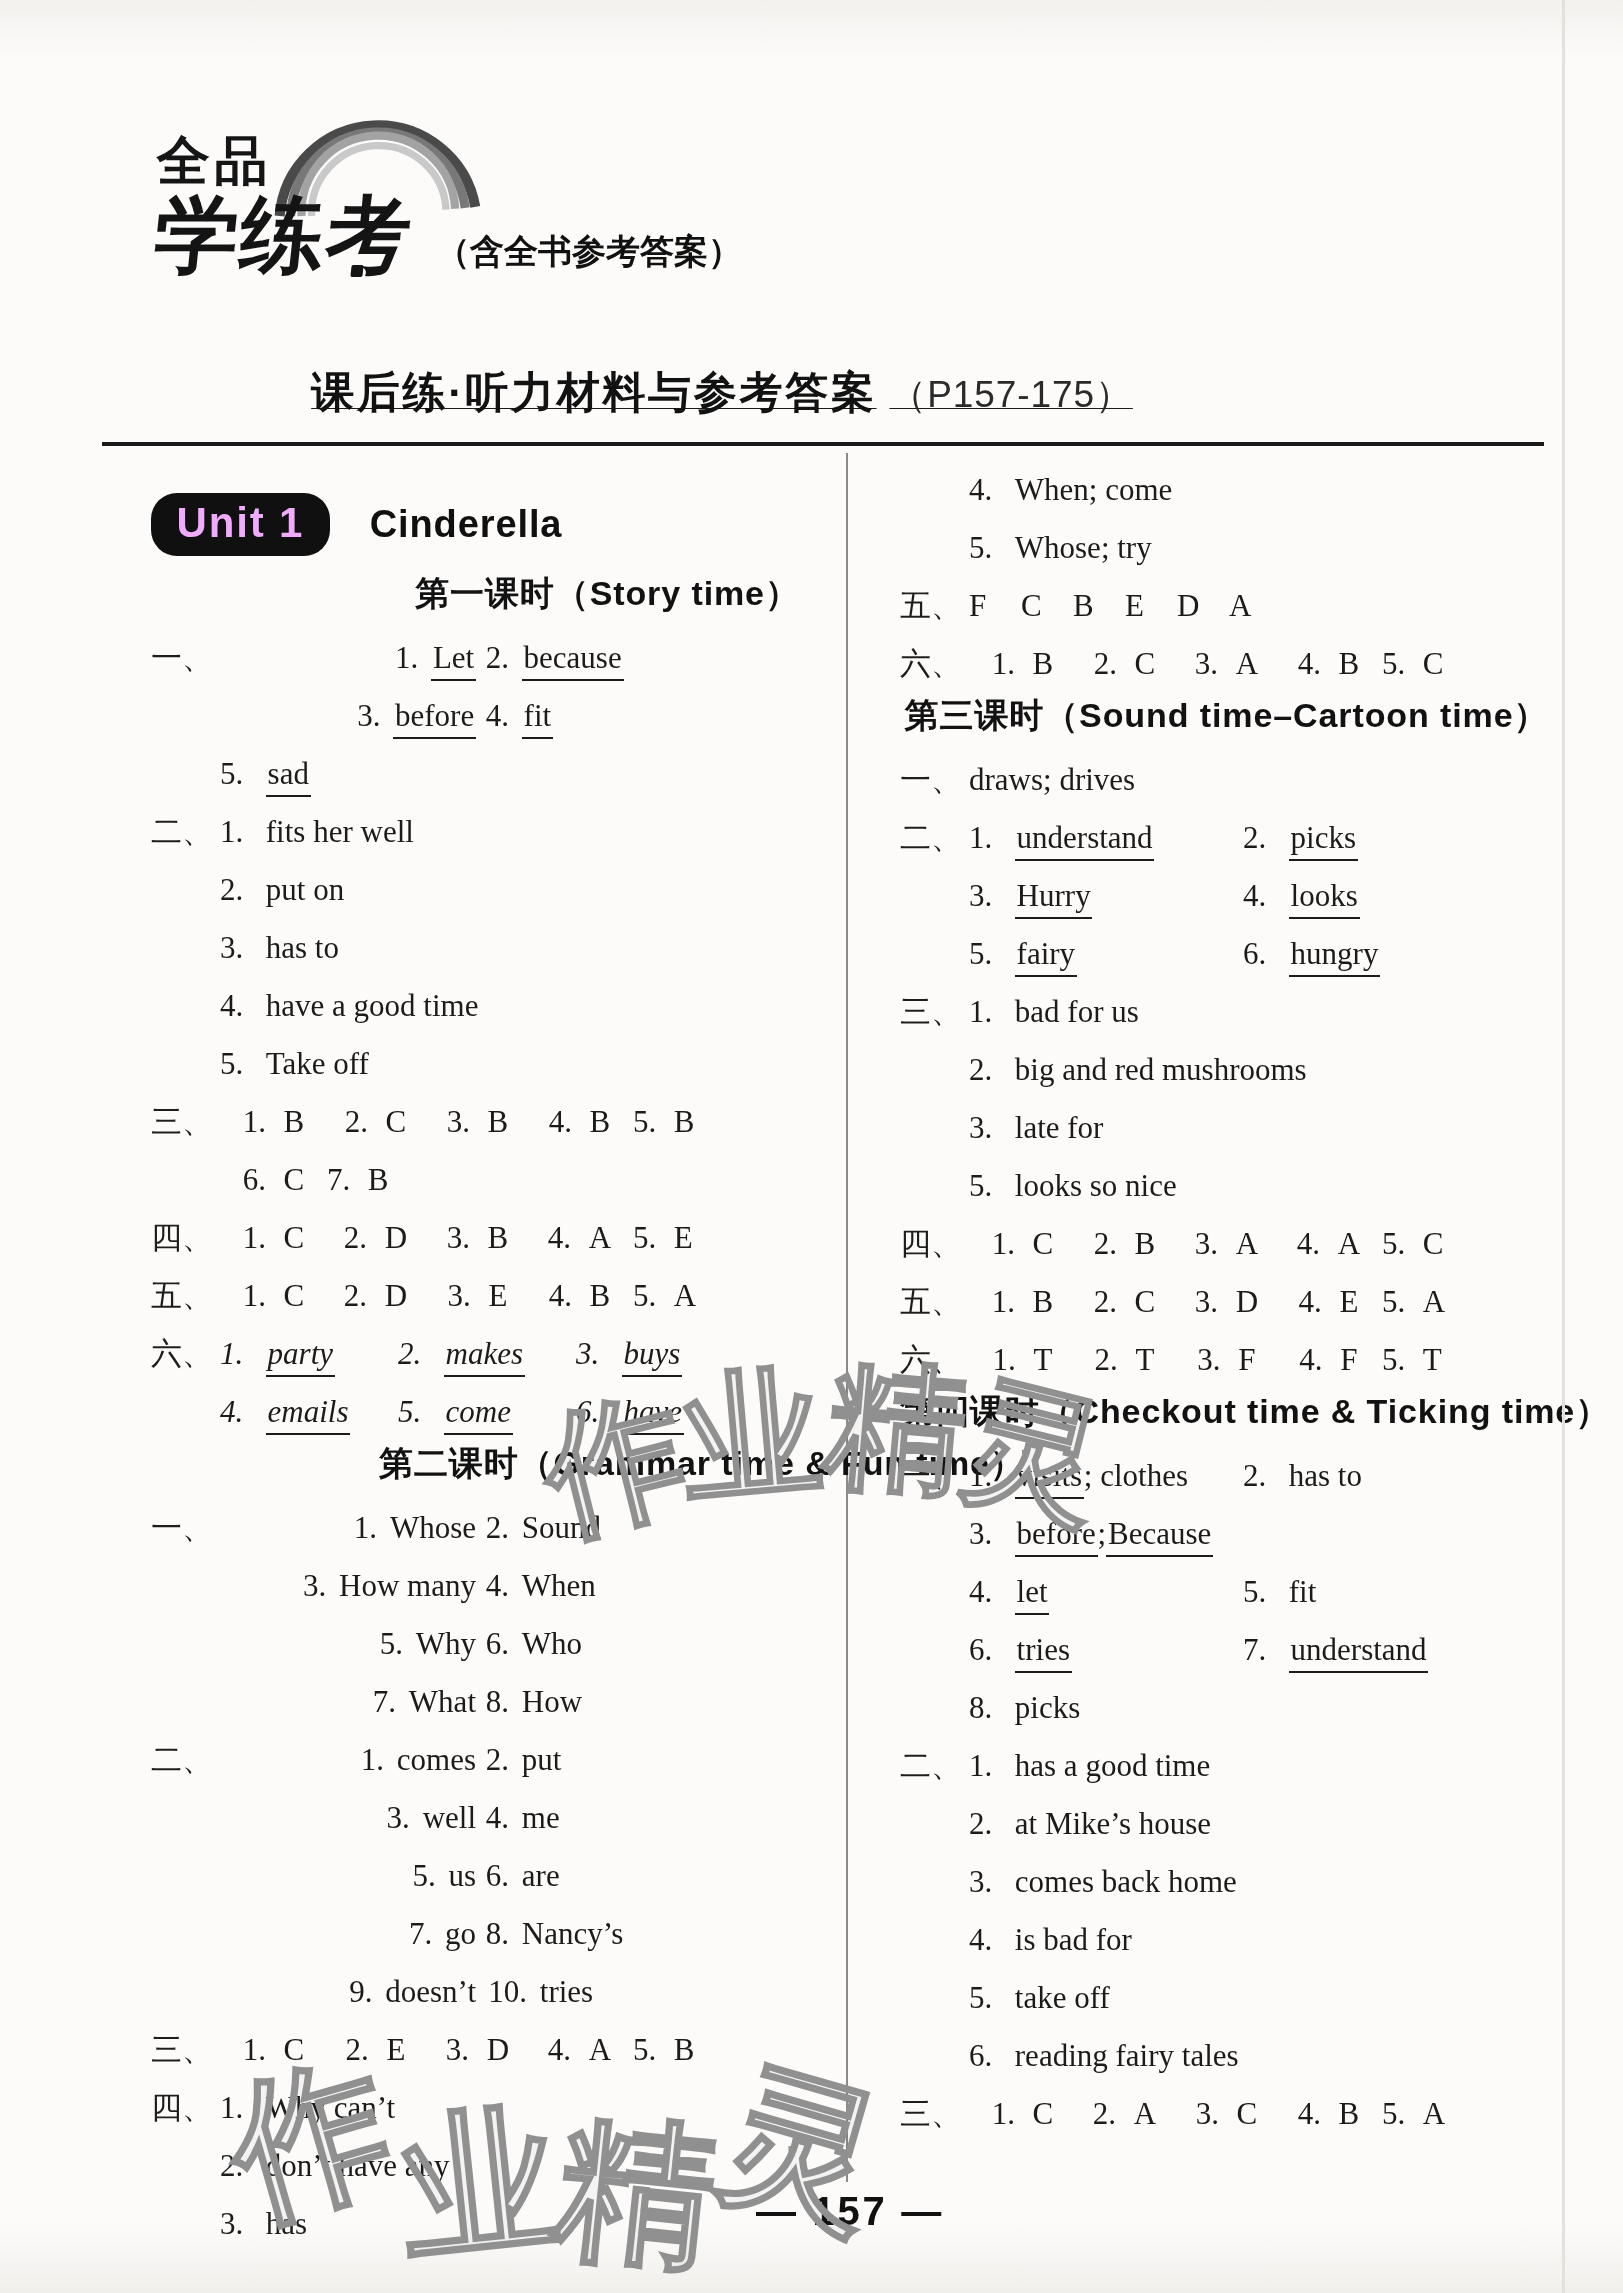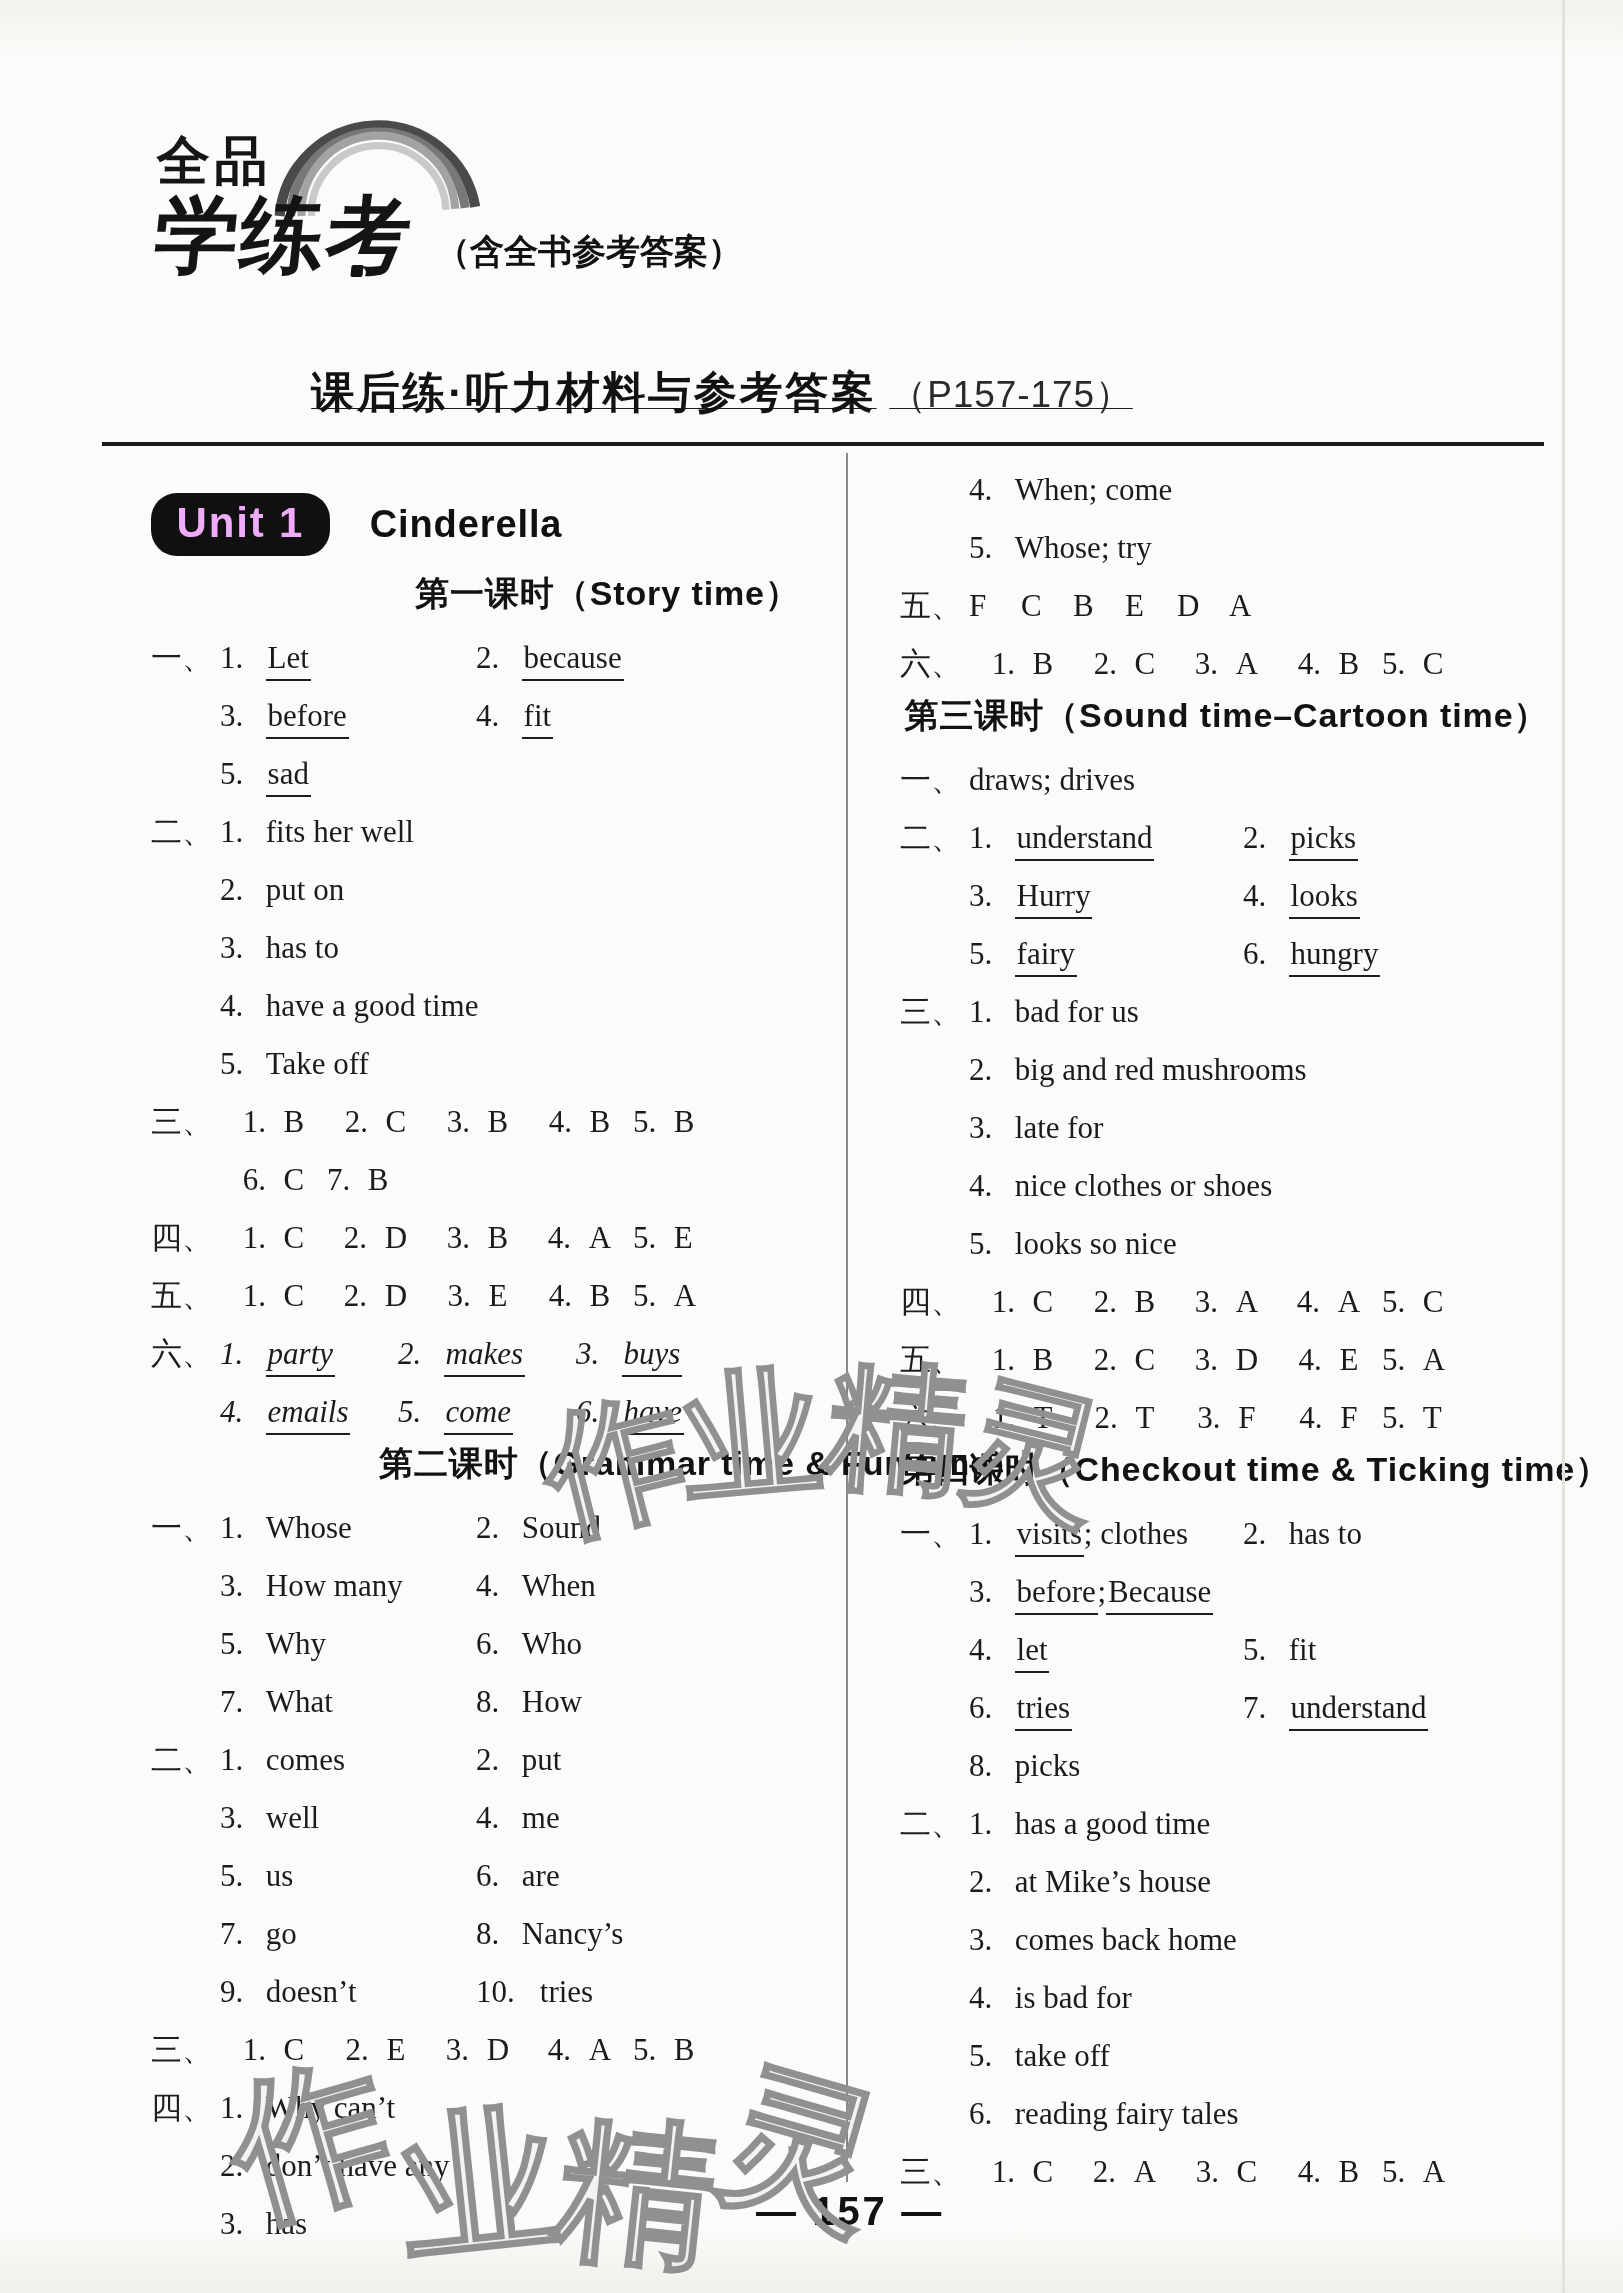--- a/index.html
+++ b/index.html
@@ -32,21 +32,21 @@
   .unit-name{font:700 38px "Liberation Sans",sans-serif;color:#101010;margin-left:40px;letter-spacing:0.9px;}
   .sec-heading{height:58px;line-height:58px;font:700 34px "Liberation Sans",sans-serif;color:#121212;text-align:center;letter-spacing:0.9px;}
   .col-left .sec-heading{padding-left:228px;}
   .ans-line{height:58px;display:flex;align-items:center;font-size:31px;}
   .marker{display:inline-block;width:69px;flex:0 0 69px;font-size:31px;color:#1d1d1d;}
   .ans-item{display:inline-block;}
   .num{display:inline-block;min-width:33px;margin-right:12.8px;}
   .num.wide{min-width:51px;}
   .word{}
   .u{border-bottom:2.7px solid #1c1c1c;padding:0 1.8px 3.7px 1.8px;}
-  .col-left .it-pair{width:256px;}
+  .col-left .it-pair{width:256px;text-align:right;}
   .col-right .it-pair{width:274px;}
   .it-mc{width:102px;text-align:center;}
   .it-triple{width:178px;font-style:italic;}
   .it-letter{width:52px;}
   .it-run{}
   .ans-item:last-child{width:auto !important;}
   
   .wm{position:absolute;pointer-events:none;color:transparent;
     font-family:"Liberation Sans",sans-serif;font-weight:700;z-index:6;}
   .wm span{display:inline-block;-webkit-text-stroke:2.3px #909090;color:rgba(0,0,0,0.03);}
@@ -293,24 +293,20 @@
         <div class="ans-line">
           <span class="marker"></span>
           <span class="ans-item it-single"><span class="num">2.</span><span class="word">big and red mushrooms</span></span>
         </div>
         <div class="ans-line">
           <span class="marker"></span>
           <span class="ans-item it-single"><span class="num">3.</span><span class="word">late for</span></span>
         </div>
         <div class="ans-line">
           <span class="marker"></span>
-          <span class="ans-item it-single"><span class="num">4.</span><span class="word">nice clothes or shoes</span></span>
-        </div>
-        <div class="ans-line">
-          <span class="marker"></span>
           <span class="ans-item it-single"><span class="num">5.</span><span class="word">looks so nice</span></span>
         </div>
         <div class="ans-line">
           <span class="marker">四、</span>
           <span class="ans-item it-mc"><span class="num">1.</span><span class="word">C</span></span>
           <span class="ans-item it-mc"><span class="num">2.</span><span class="word">B</span></span>
           <span class="ans-item it-mc"><span class="num">3.</span><span class="word">A</span></span>
           <span class="ans-item it-mc"><span class="num">4.</span><span class="word">A</span></span>
           <span class="ans-item it-mc"><span class="num">5.</span><span class="word">C</span></span>
         </div>

